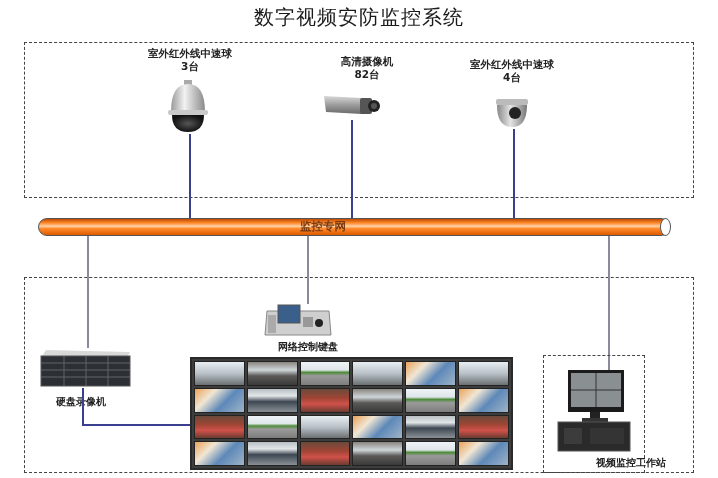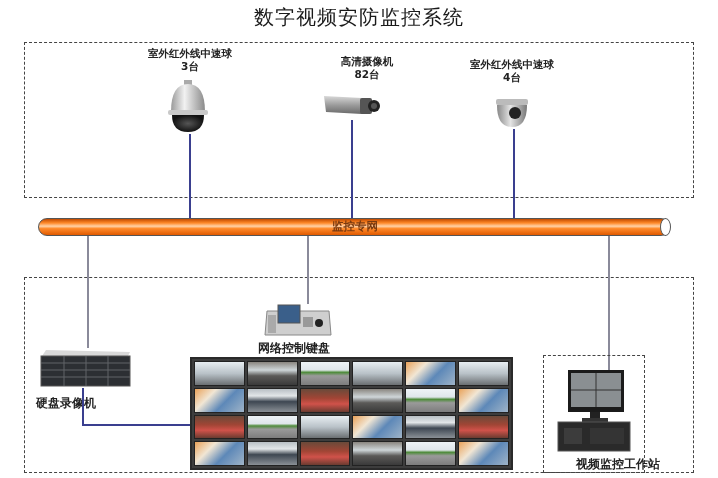--- a/index.html
+++ b/index.html
@@ -1,29 +1,29 @@
 <!DOCTYPE html>
 <html><head>
 <meta charset="utf-8">
 <style>
   html, body { margin:0; padding:0; background:#ffffff; }
   body { width:718px; height:478px; position:relative; overflow:hidden; font-family:"DejaVu Sans", sans-serif; }
   .abs { position:absolute; }
   .title { left:0; top:4px; width:718px; text-align:center; font-size:20px; font-weight:normal; color:#1a1a1a; letter-spacing:1px; }
   .zone { border:1.5px dashed #444; }
   .cam-label { font-size:10.5px; font-weight:bold; color:#222; text-align:center; line-height:13px; white-space:nowrap; }
-  .dev-label { font-size:12px; font-weight:bold; color:#222; text-align:left; white-space:nowrap; }
+  .dev-label { font-size:10px; font-weight:bold; color:#222; text-align:right; white-space:nowrap; }
   .vline { position:absolute; width:1.5px; background:#3a3f8f; }
   .vline-gray { position:absolute; width:1.5px; background:#8a8a9a; }
   .hline { position:absolute; height:1.5px; background:#3a3f8f; }
   .bus { left:38px; top:218px; width:632px; height:18px; border-radius:9px;
          background:linear-gradient(to bottom,#c24a00 0%,#ff8a2a 25%,#ffd2a8 45%,#ff8a2a 60%,#e05a00 100%);
          border:1.5px solid #555; box-sizing:border-box; }
   .bus-end { left:660px; top:218px; width:11px; height:18px; border-radius:50%; background:#fff; border:1.5px solid #555; box-sizing:border-box; }
-  .bus-label { left:300px; top:219px; width:110px; text-align:center; font-size:11.5px; font-weight:bold; color:#7a3a10; }
+  .bus-label { left:300px; top:219px; width:110px; font-size:11.5px; font-weight:bold; color:#7a3a10; }
   .wall { left:190px; top:357px; width:323px; height:113px; background:#3d3d3d; border:2px solid #2a2a2a; box-sizing:border-box; padding:2px;
           display:grid; grid-template-columns:repeat(6,1fr); grid-template-rows:repeat(4,1fr); gap:2px; }
   .tile { border:1px solid #222; }
   .t-hall { background:linear-gradient(180deg,#e8eef2 0%,#b9c2c8 50%,#6b6f72 100%); }
   .t-meet { background:linear-gradient(180deg,#8a8680 0%,#cfd6d9 35%,#5b5a58 60%,#3a3a3a 100%); }
   .t-road { background:linear-gradient(180deg,#eef3f6 0%,#dfe6ea 35%,#4e8c3a 45%,#9a9a9a 60%,#7d7d7d 100%); }
   .t-crowd { background:linear-gradient(135deg,#e9a25a 0%,#f1e6d4 30%,#5d88b8 60%,#9fb4c8 100%); }
   .t-party { background:linear-gradient(180deg,#6a4a3a 0%,#a14535 40%,#d0524a 65%,#6b3b30 100%); }
   .t-office { background:linear-gradient(180deg,#b8bfc4 0%,#e2e6e8 30%,#3e4752 55%,#8a9096 100%); }
 </style>

